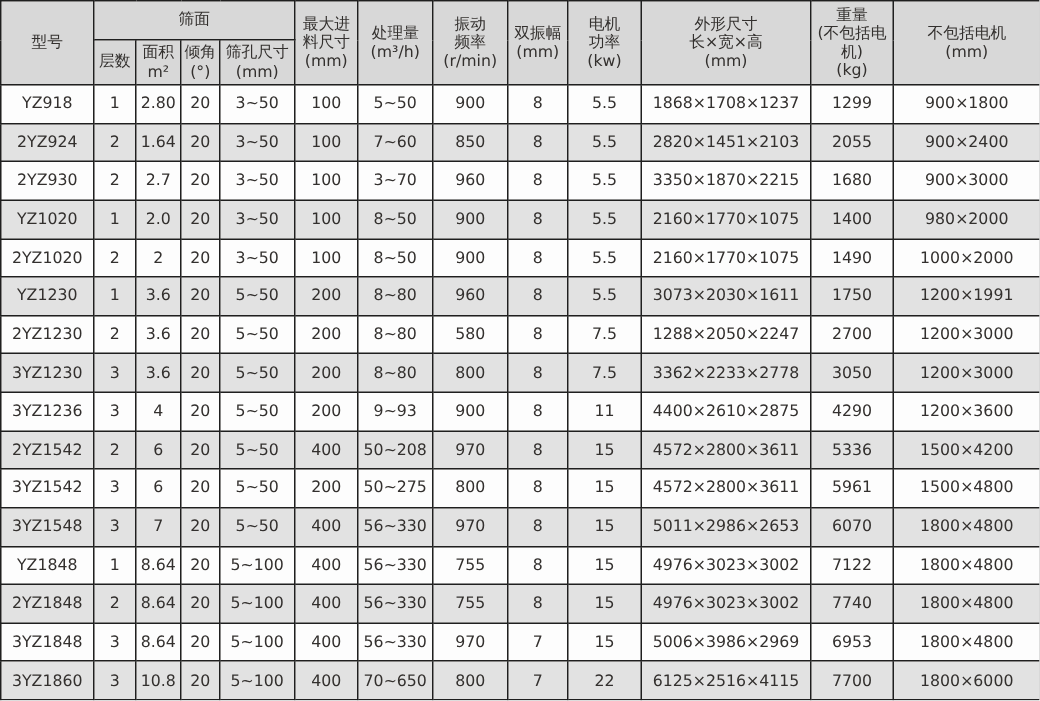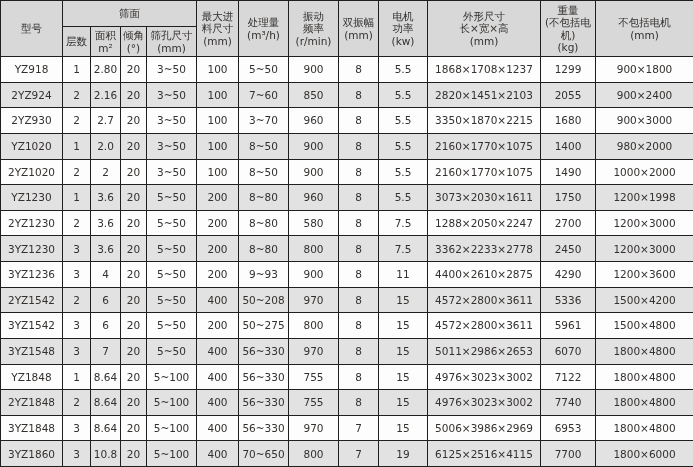--- a/index.html
+++ b/index.html
@@ -113,21 +113,21 @@
           <td>900</td>
           <td>8</td>
           <td>5.5</td>
           <td>1868×1708×1237</td>
           <td>1299</td>
           <td>900×1800</td>
         </tr>
         <tr class="stripe">
           <td>2YZ924</td>
           <td>2</td>
-          <td>2.16</td>
+          <td>1.64</td>
           <td>20</td>
           <td>3~50</td>
           <td>100</td>
           <td>7~60</td>
           <td>850</td>
           <td>8</td>
           <td>5.5</td>
           <td>2820×1451×2103</td>
           <td>2055</td>
           <td>900×2400</td>
@@ -183,21 +183,21 @@
           <td>3.6</td>
           <td>20</td>
           <td>5~50</td>
           <td>200</td>
           <td>8~80</td>
           <td>960</td>
           <td>8</td>
           <td>5.5</td>
           <td>3073×2030×1611</td>
           <td>1750</td>
-          <td>1200×1998</td>
+          <td>1200×1991</td>
         </tr>
         <tr>
           <td>2YZ1230</td>
           <td>2</td>
           <td>3.6</td>
           <td>20</td>
           <td>5~50</td>
           <td>200</td>
           <td>8~80</td>
           <td>580</td>
@@ -212,21 +212,21 @@
           <td>3</td>
           <td>3.6</td>
           <td>20</td>
           <td>5~50</td>
           <td>200</td>
           <td>8~80</td>
           <td>800</td>
           <td>8</td>
           <td>7.5</td>
           <td>3362×2233×2778</td>
-          <td>2450</td>
+          <td>3050</td>
           <td>1200×3000</td>
         </tr>
         <tr>
           <td>3YZ1236</td>
           <td>3</td>
           <td>4</td>
           <td>20</td>
           <td>5~50</td>
           <td>200</td>
           <td>9~93</td>
@@ -330,20 +330,20 @@
         <tr class="stripe">
           <td>3YZ1860</td>
           <td>3</td>
           <td>10.8</td>
           <td>20</td>
           <td>5~100</td>
           <td>400</td>
           <td>70~650</td>
           <td>800</td>
           <td>7</td>
-          <td>19</td>
+          <td>22</td>
           <td>6125×2516×4115</td>
           <td>7700</td>
           <td>1800×6000</td>
         </tr>
       </tbody>
   </table>
 </div>
 
 </body></html>

